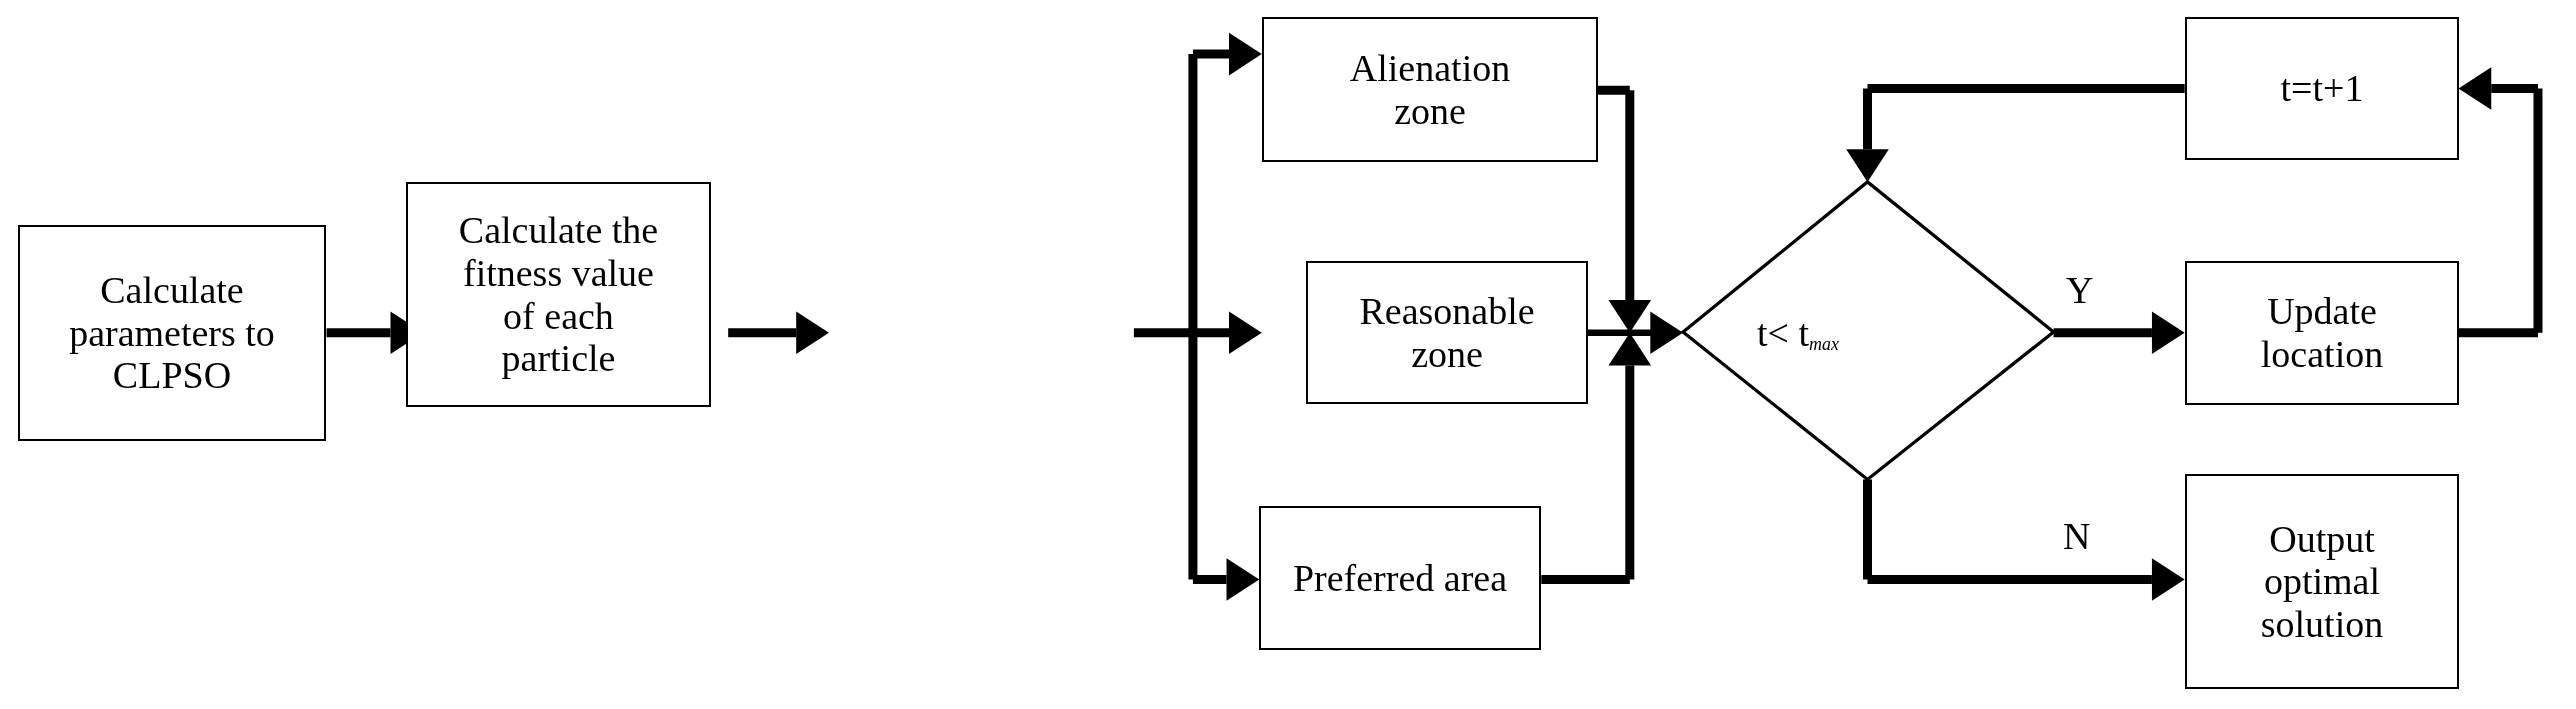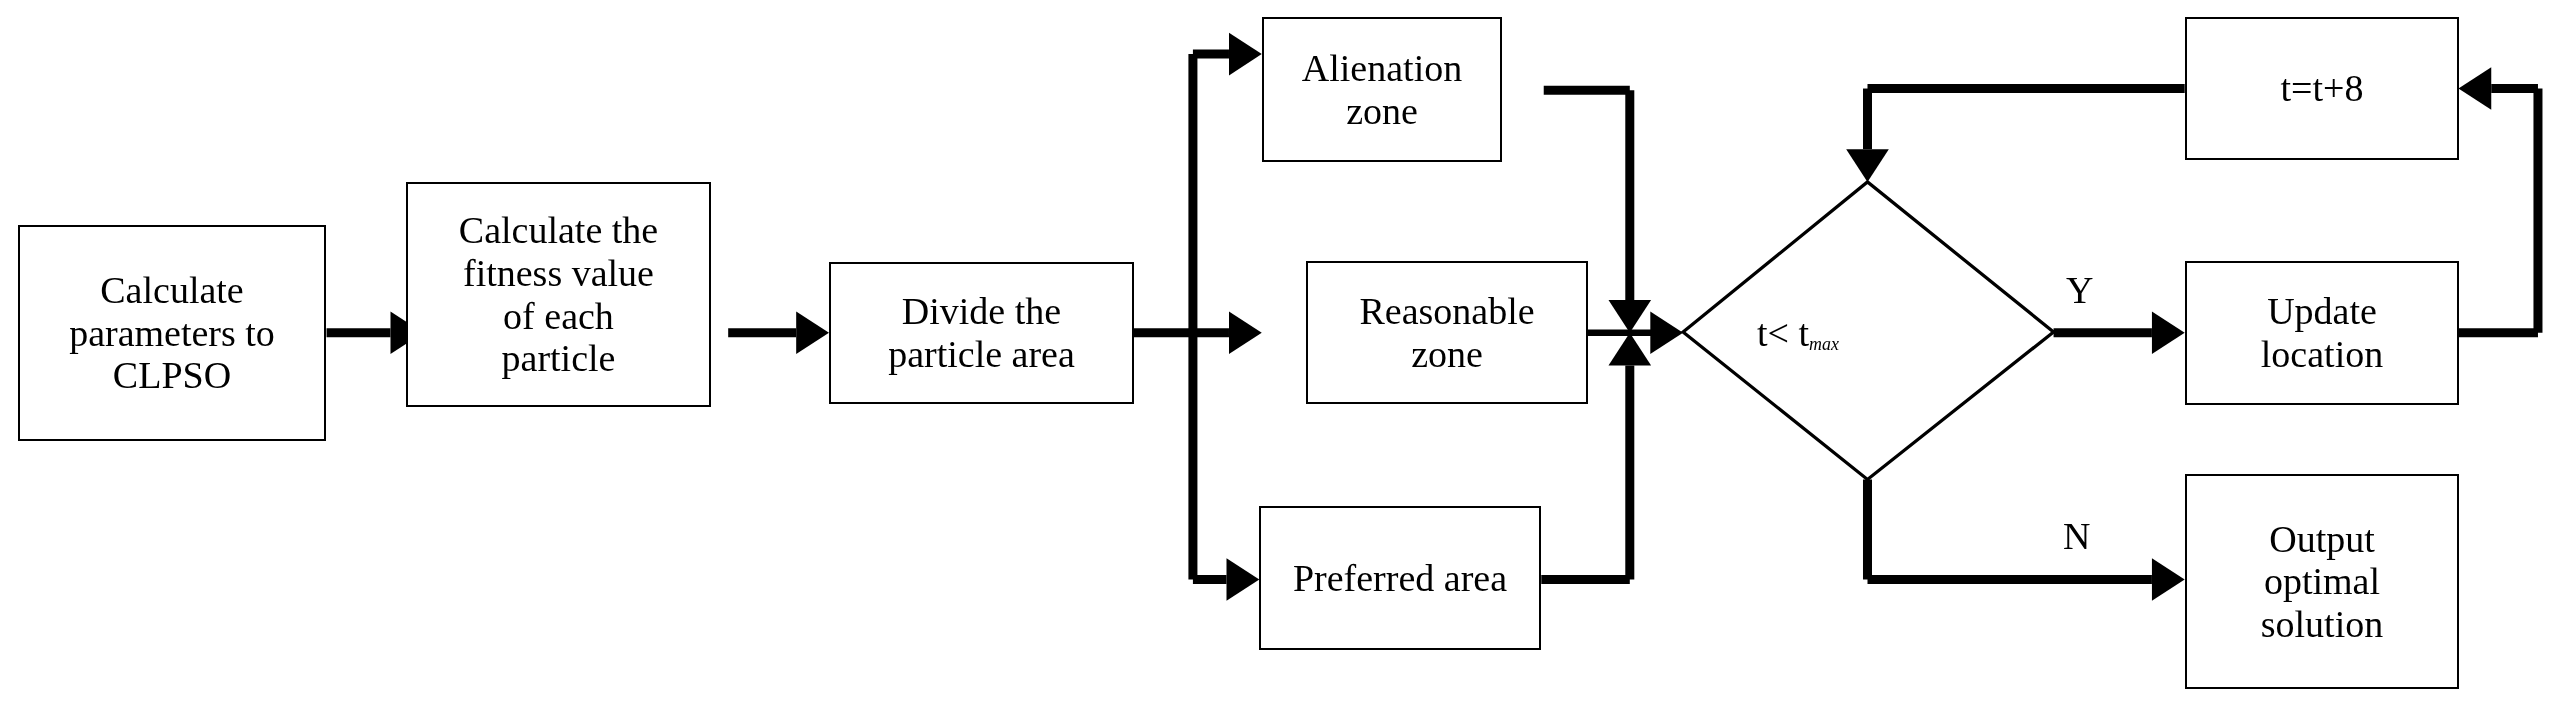--- a/index.html
+++ b/index.html
@@ -147,36 +147,34 @@
 
   <div class="node" style="left:18px;top:225px;width:308px;height:216px;">Calculate
 parameters to
 CLPSO</div>
 
   <div class="node" style="left:406px;top:182px;width:305px;height:225px;">Calculate the
 fitness value
 of each
 particle</div>
 
-  <div class="node" style="left:829px;top:262px;width:305px;height:142px;">Divide the
-particle area</div>
 
-  <div class="node" style="left:1262px;top:17px;width:240px;height:145px;">Alienation
+  <div class="node" style="left:1262px;top:17px;width:336px;height:145px;">Alienation
 zone</div>
 
   <div class="node" style="left:1262px;top:261px;width:282px;height:143px;margin-left:44px;">Reasonable
 zone</div>
 
   <div class="node" style="left:1259px;top:506px;width:282px;height:144px;">Preferred area</div>
 
   <div class="diamond-label" style="left:1757px;top:314px;">
     <span>t&lt; t</span><span class="sub"><sub>max</sub></span>
   </div>
 
-  <div class="node" style="left:2185px;top:17px;width:274px;height:143px;">t=t+8</div>
+  <div class="node" style="left:2185px;top:17px;width:274px;height:143px;">t=t+1</div>
 
   <div class="node" style="left:2185px;top:474px;width:274px;height:215px;">Output
 optimal
 solution</div>
 
   <div class="node" style="left:2185px;top:261px;width:274px;height:144px;">Update
 location</div>
 
   <div class="edge-label" style="left:2066px;top:271px;">Y</div>
 

